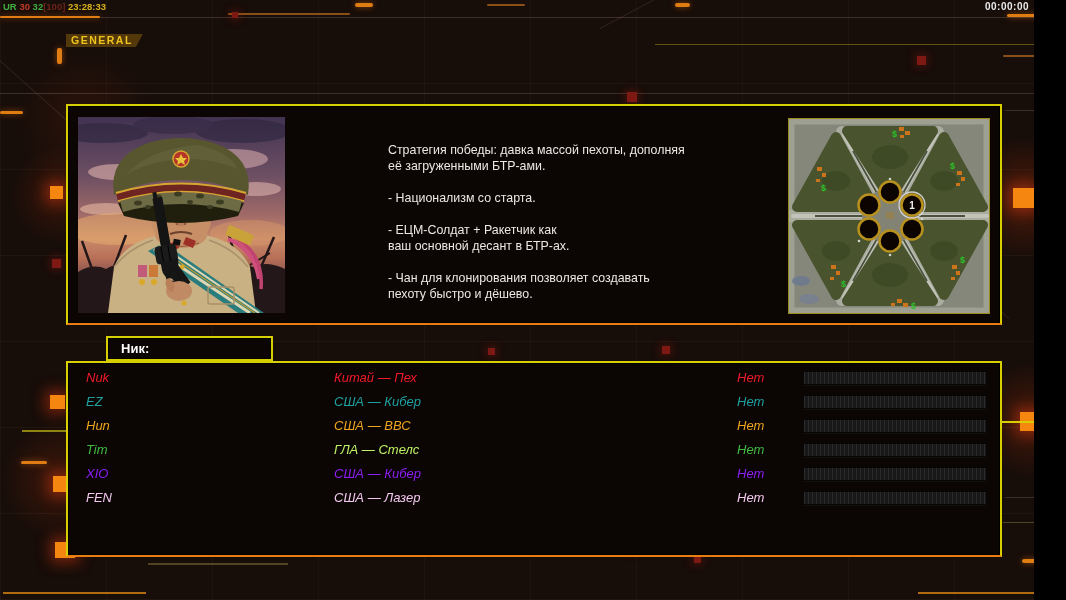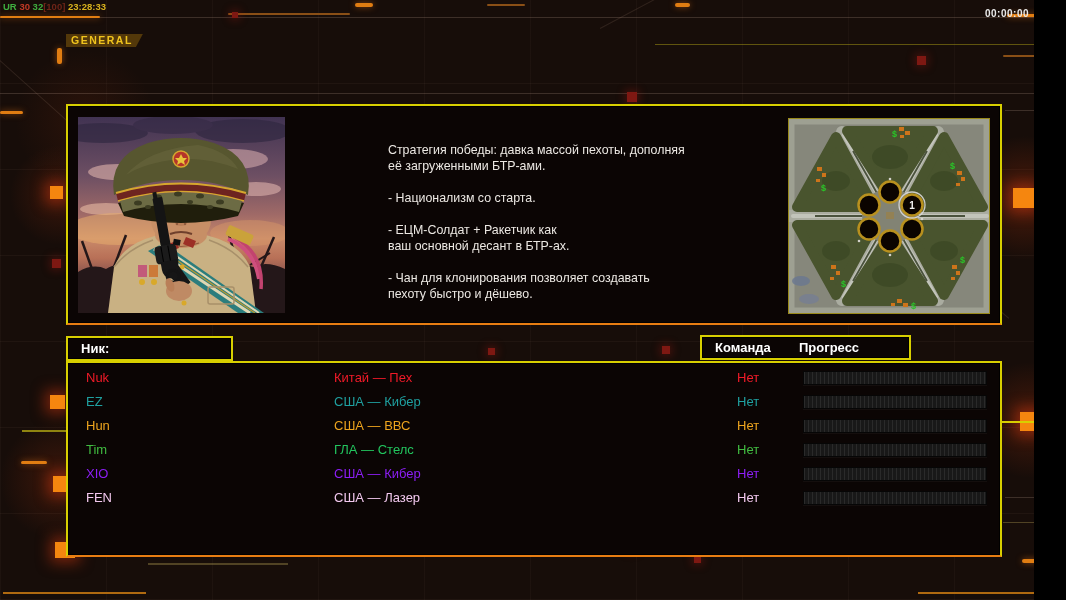--- a/index.html
+++ b/index.html
@@ -22,48 +22,48 @@
   .ysq{background:#f5860f;box-shadow:0 0 14px 5px rgba(210,55,15,.5);}
   .rsq{background:#7e1812;box-shadow:0 0 8px 2px rgba(160,30,20,.35);}
   .yline{background:#d8cf00;}
   .dimy{background:#8f8410;}
   .ydim{background:rgba(170,155,20,.5);}
   .gline{background:rgba(200,170,150,.22);}
   .gline2{background:rgba(190,170,90,.35);}
   .diag{background:rgba(200,160,140,.14);transform-origin:left center;height:1px;}
 
   .hud-stats{position:absolute;left:3px;top:1px;font-size:9.5px;font-weight:bold;white-space:pre;}
-  .hud-timer{position:absolute;right:5px;top:8px;font-size:10px;font-weight:bold;color:#e9e9e9;letter-spacing:.5px;}
+  .hud-timer{position:absolute;right:5px;top:1px;font-size:10px;font-weight:bold;color:#e9e9e9;letter-spacing:.5px;}
 
   .general-tab{position:absolute;left:66px;top:34px;height:13px;line-height:13px;padding:0 10px 0 5px;
     background:#53380a;color:#f0c41e;font-size:10.5px;font-weight:bold;letter-spacing:1.5px;
     clip-path:polygon(0 0,100% 0,91% 100%,0 100%);}
   .title-box{position:absolute;left:66px;top:47px;width:367px;height:30px;
     border:2px solid #d8cf00;background:#0b0604;box-shadow:inset 0 0 0 2px #000;
     color:#fff;font-size:17px;font-weight:bold;line-height:30px;padding-left:13px;}
 
   .panel{position:absolute;border:2px solid #d8cf00;border-bottom-color:#e87d12;background:#0b0504;
     box-shadow:inset 0 0 0 1px #000;}
   .info-panel{left:66px;top:104px;width:932px;height:217px;}
   .table-panel{left:66px;top:361px;width:932px;height:192px;}
 
   .portrait{position:absolute;left:10px;top:11px;width:207px;height:196px;display:block;background:#120a10;}
   .strategy{position:absolute;left:320px;top:36px;width:360px;color:#ece8e3;font-size:12.4px;line-height:16px;white-space:pre-line;}
   .mapbox{position:absolute;right:10px;top:12px;width:200px;height:194px;display:block;border:1px solid #9a8a1a;}
 
   .hdr-box{position:absolute;height:21px;border:2px solid #d8cf00;background:#0b0504;box-shadow:inset 0 0 0 1px #000;
-    color:#fff;font-size:13px;font-weight:bold;line-height:21px;}
+    color:#fff;font-size:13px;font-weight:bold;line-height:21px;margin-left:40px;}
   .hdr-nick{left:66px;top:336px;width:150px;padding-left:13px;}
   .hdr-general{left:315px;top:336px;width:210px;padding-left:14px;}
   .hdr-team{left:700px;top:335px;width:207px;}
   .hdr-team .t1{position:absolute;left:13px;}
   .hdr-team .t2{position:absolute;left:97px;}
 
   .rows{position:absolute;left:0;top:3px;width:100%;}
-  .prow{position:relative;height:24px;font-size:13px;}
+  .prow{position:relative;height:24px;font-size:13px;font-style:italic;}
   .prow span{position:absolute;top:0;line-height:24px;}
   .pnick{left:18px;} .pgen{left:266px;} .pteam{left:669px;}
   .pbar{position:absolute;left:735px;top:5px;width:182px;height:12px;background:#181818;
     background-image:repeating-linear-gradient(90deg,rgba(255,255,255,.08) 0 1px,transparent 1px 4px);
     border:1px solid #060606;box-shadow:0 1px 0 rgba(255,255,255,.04);}
   .pfill{height:100%;background:#3a3a3a;}
 
   .resolution{position:absolute;left:0;top:551px;width:100%;text-align:center;color:#fbfbfb;
     font-family:"Liberation Serif",serif;font-size:27px;letter-spacing:1px;}
 </style>
@@ -327,24 +327,20 @@
           <circle cx="101" cy="60" r="1.3"></circle>
           <circle cx="133" cy="100" r="1.3"></circle>
           <circle cx="70" cy="122" r="1.3"></circle>
           <circle cx="101" cy="136" r="1.3"></circle>
         </g>
       <rect x="0" y="0" width="200" height="194" fill="#100800" opacity=".06"></rect>
     </svg>
   </div>
 
   <div class="hdr-box hdr-nick">Ник:</div>
-  <div class="hdr-box hdr-team">
-    <span class="t1">Команда</span>
-    <span class="t2">Прогресс</span>
-  </div>
 
   <div class="panel table-panel">
     <div class="rows" id="rows">
         <div class="prow">
           <span class="pnick" style="color: rgb(240, 26, 40);">Nuk</span>
           <span class="pgen" style="color: rgb(240, 26, 40);">Китай — Пех</span>
           <span class="pteam" style="color: rgb(240, 26, 40);">Нет</span>
           <div class="pbar">
             <div class="pfill" style="width: 0%;"></div>
           </div>
@@ -360,21 +356,21 @@
         <div class="prow">
           <span class="pnick" style="color: rgb(237, 164, 30);">Hun</span>
           <span class="pgen" style="color: rgb(237, 164, 30);">США — ВВС</span>
           <span class="pteam" style="color: rgb(237, 164, 30);">Нет</span>
           <div class="pbar">
             <div class="pfill" style="width: 0%;"></div>
           </div>
         </div>
         <div class="prow">
           <span class="pnick" style="color: rgb(65, 188, 65);">Tim</span>
-          <span class="pgen" style="color: #22c55e;">ГЛА — Стелс</span>
+          <span class="pgen" style="color: #bef264;">ГЛА — Стелс</span>
           <span class="pteam" style="color: rgb(65, 188, 65);">Нет</span>
           <div class="pbar">
             <div class="pfill" style="width: 0%;"></div>
           </div>
         </div>
         <div class="prow">
           <span class="pnick" style="color: rgb(140, 30, 245);">XIO</span>
           <span class="pgen" style="color: rgb(140, 30, 245);">США — Кибер</span>
           <span class="pteam" style="color: rgb(140, 30, 245);">Нет</span>
           <div class="pbar">

